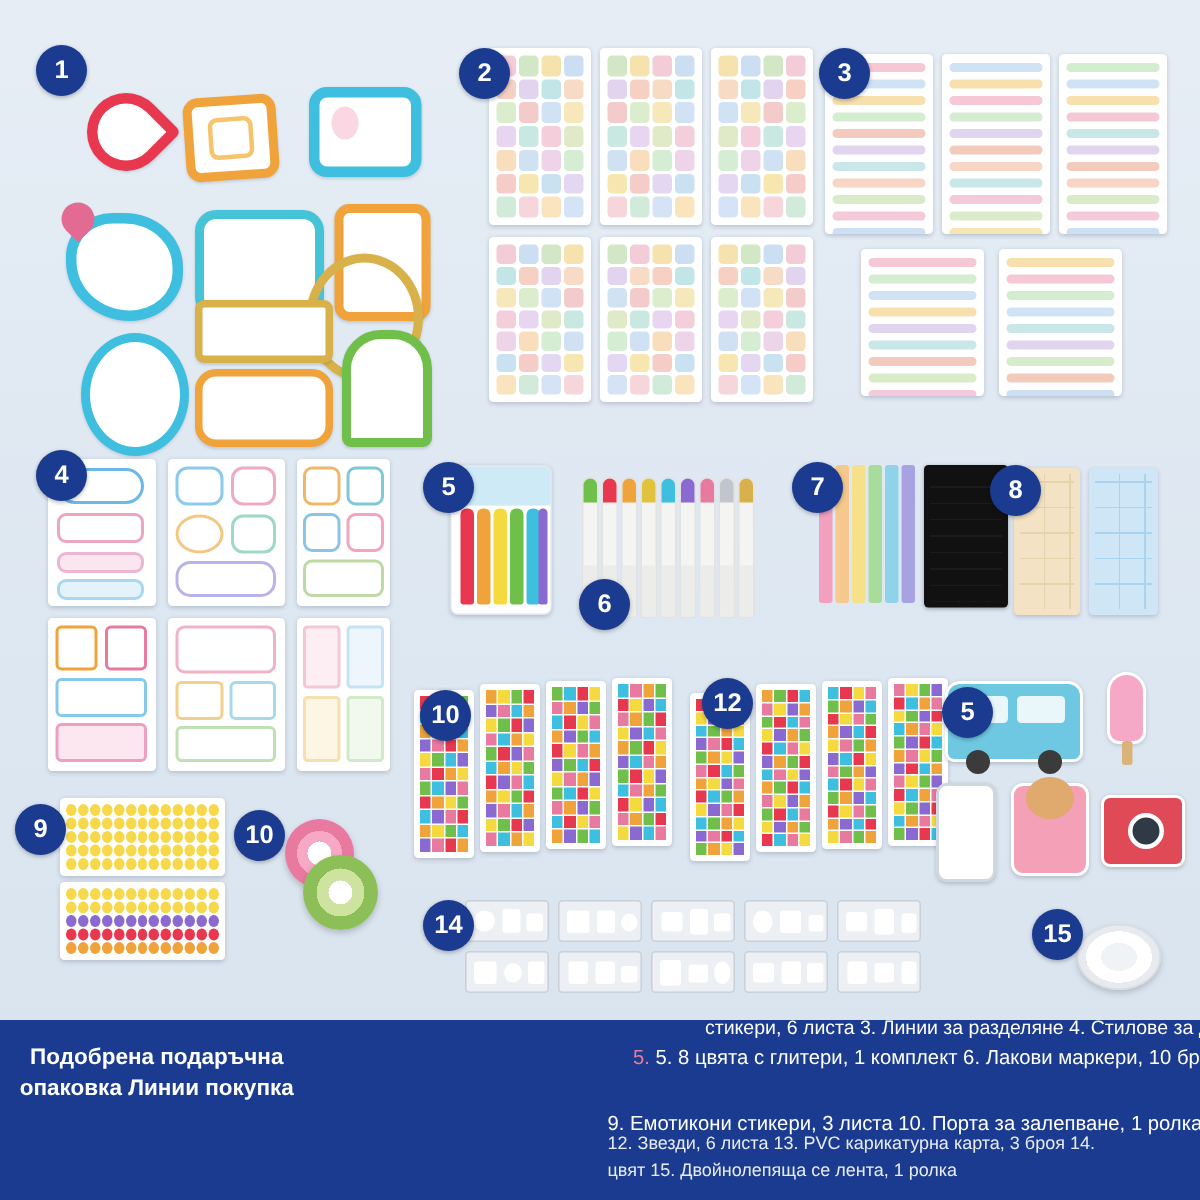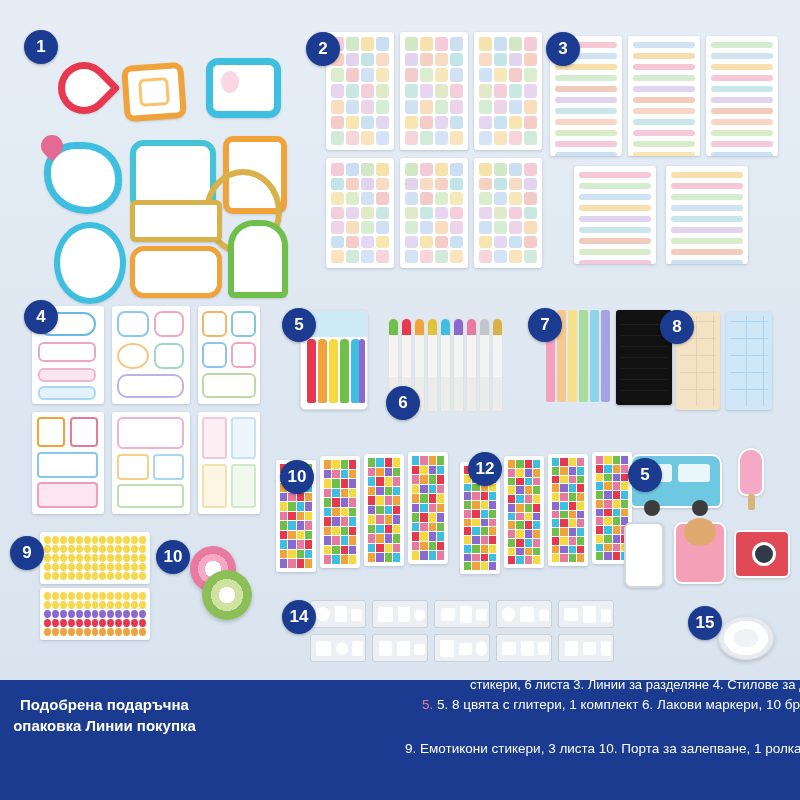--- a/index.html
+++ b/index.html
@@ -1286,16 +1286,22 @@
     <div class="banner-left">Подобрена подаръчна опаковка Линии покупка</div>
     <div class="banner-right">
       <div class="banner-line b-l1">стикери, 6 листа 3. Линии за разделяне 4. Стилове за диалогови кутии</div>
       <div class="banner-line b-l2">
         <span class="b-num">5.</span>
         <span>5. 8 цвята с глитери, 1 комплект 6. Лакови маркери, 10 броя 7. 102</span>
       </div>
       <div class="banner-line b-l4">
         <span>9. Емотикони стикери, 3 листа 10. Порта за залепване, 1 ролка 11. </span>
       </div>
+      <div class="banner-line" style="position:absolute;left:205px;top:72px;font-size:12px;opacity:0.9;">
+        <span>12. Звезди, 6 листа 13. PVC карикатурна карта, 3 броя 14.</span>
+      </div>
+      <div class="banner-line" style="position:absolute;left:205px;top:90px;font-size:12px;opacity:0.9;">
+        <span>цвят 15. Двойнолепяща се лента, 1 ролка</span>
+      </div>
     </div>
   </div>
 
 </div>
 
 </body></html>

